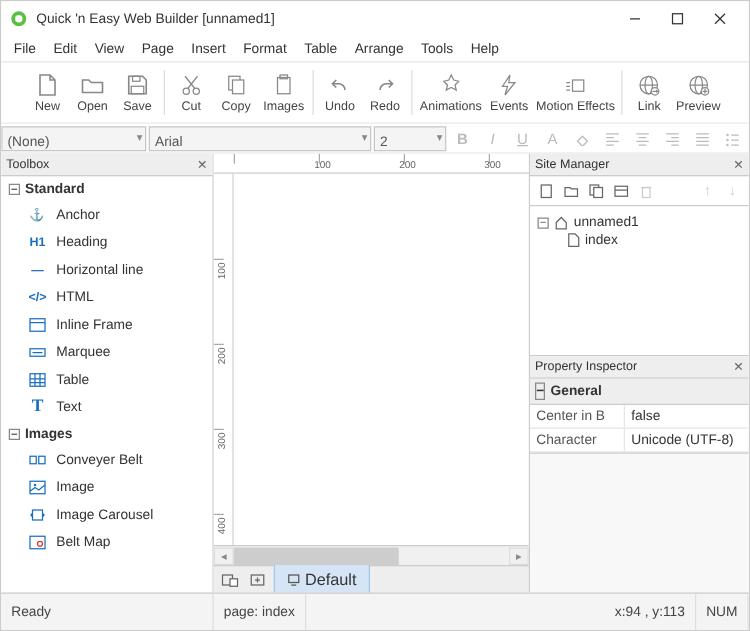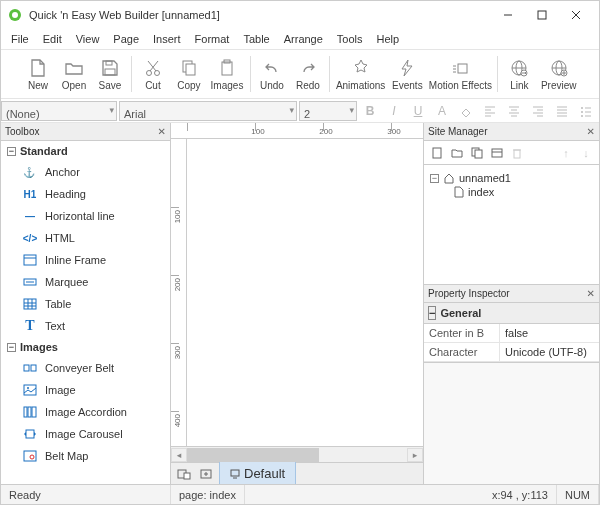--- a/index.html
+++ b/index.html
@@ -58,21 +58,21 @@
 .tree { flex: 0 0 120px; padding: 6px; border-bottom: 1px solid #ccc; overflow:auto; }
 .tree .node { display: flex; align-items: center; gap: 4px; padding: 1px 0; font-size: 11px; }
 .tree .node.child { padding-left: 24px; }
 .tree .tw { width:9px; height:9px; border:1px solid #888; display:flex; align-items:center; justify-content:center; font-size:9px; line-height:7px; color:#555; }
 .propbody { flex: 1; display:flex; flex-direction:column; }
 .propgroup { background:#eee; border-bottom:1px solid #ccc; padding:3px 4px; font-weight:bold; font-size:11px; display:flex; align-items:center; gap:4px; }
 .proprow { display:flex; border-bottom:1px solid #e5e5e5; font-size:11px; }
 .proprow .k { width: 76px; padding: 3px 5px; color:#555; border-right:1px solid #e5e5e5; overflow:hidden; white-space:nowrap; }
 .proprow .v { flex:1; padding: 3px 5px; color:#333; overflow:hidden; white-space:nowrap; }
 .propdesc { flex:1; border-top:1px solid #ccc; background:#f8f8f8; }
-.statusbar { height: 20px; border-top: 1px solid #ccc; background: #f4f4f4; display: flex; align-items: center; font-size: 11px; color: #444; justify-content: flex-end; }
+.statusbar { height: 30px; border-top: 1px solid #ccc; background: #f4f4f4; display: flex; align-items: center; font-size: 11px; color: #444; justify-content: flex-end; }
 .statusbar .cell { padding: 0 8px; border-right: 1px solid #ddd; height:100%; display:flex; align-items:center; }
 .statusbar .spacer { flex: 1; }
 svg { display: block; }
 </style>
 </head>
 <body>
 
 <div class="titlebar">
   <span class="app-icon">
     <svg width="16" height="16" viewBox="0 0 16 16">
@@ -394,30 +394,20 @@
         </div>
       <div class="tool">
           <span class="ico">
             <svg width="14" height="12">
               <rect x="1" y="1" width="12" height="10" fill="none" stroke="#1a6fbf"></rect>
               <circle cx="5" cy="4" r="1" fill="#1a6fbf"></circle>
               <path d="M1 9l4-3 3 2 5-4" fill="none" stroke="#1a6fbf"></path>
             </svg>
           </span>
           <span>Image</span>
-        </div>
-      <div class="tool">
-          <span class="ico">
-            <svg width="14" height="12">
-              <rect x="1" y="1" width="3" height="10" fill="none" stroke="#1a6fbf"></rect>
-              <rect x="5" y="1" width="3" height="10" fill="none" stroke="#1a6fbf"></rect>
-              <rect x="9" y="1" width="4" height="10" fill="none" stroke="#1a6fbf"></rect>
-            </svg>
-          </span>
-          <span>Image Accordion</span>
         </div>
       <div class="tool">
           <span class="ico">
             <svg width="14" height="12">
               <rect x="3" y="2" width="8" height="8" fill="none" stroke="#1a6fbf"></rect>
               <path d="M1 6l2-2v4z M13 6l-2-2v4z" fill="#1a6fbf"></path>
             </svg>
           </span>
           <span>Image Carousel</span>
         </div>

